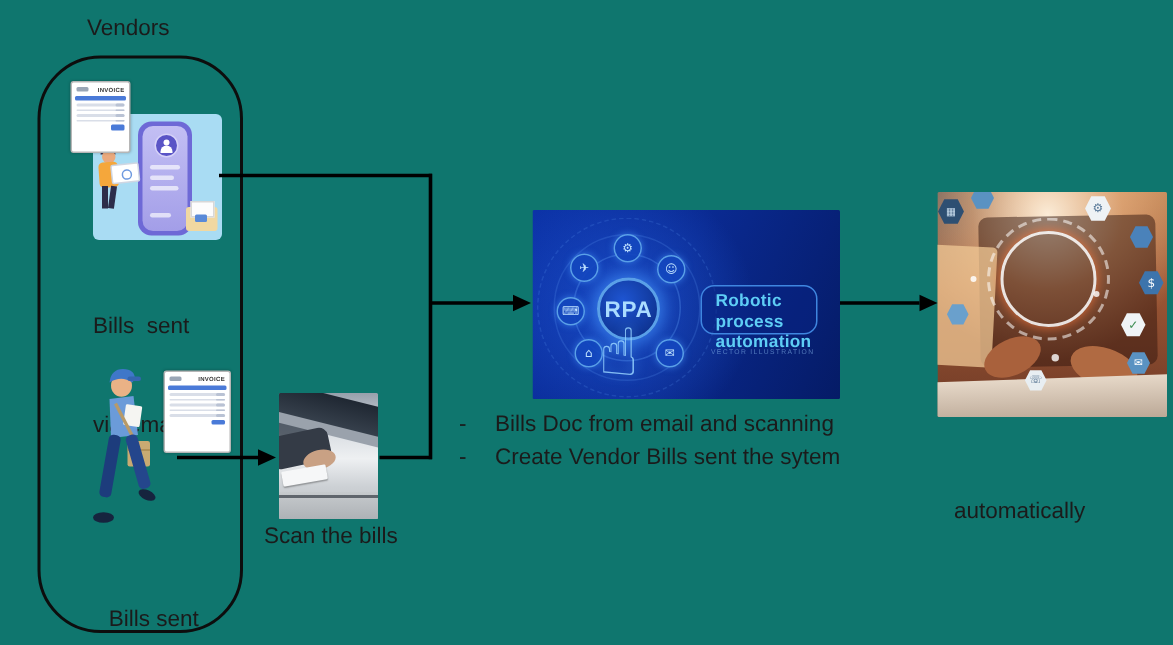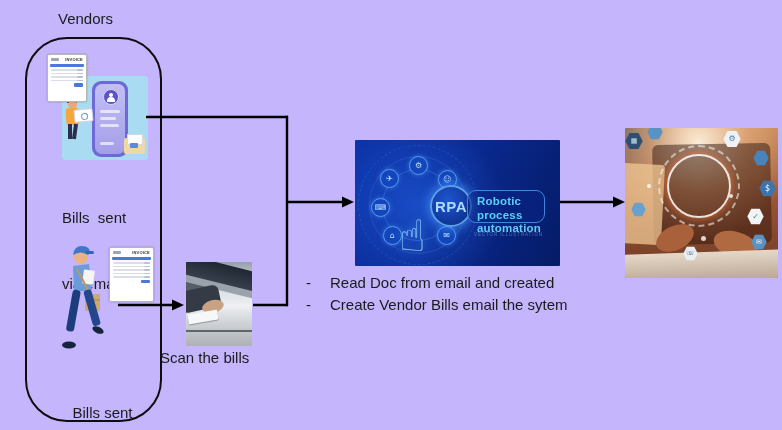--- a/index.html
+++ b/index.html
@@ -1,16 +1,16 @@
 <!DOCTYPE html>
 <html><head>
 <meta charset="utf-8">
 <style>
   html,body{margin:0;padding:0;background:#fff;}
-  .stage{position:relative;width:782px;height:430px;background:#c4b5fd;overflow:hidden;
+  .stage{position:relative;width:782px;height:430px;background:#0f766e;overflow:hidden;
          font-family:"Liberation Sans",sans-serif;color:#1b1b1b;}
   .abs{position:absolute;}
   .caption{font-size:15px;line-height:22px;color:#1b1b1b;white-space:pre-wrap;}
   
   .vendors-box{left:25px;top:37px;width:133px;height:381px;border:2.4px solid #0d0d0d;border-radius:42px;}
   
   .invoice-doc{background:#fff;border:1px solid #b6b6b6;border-radius:2px;box-shadow:0 0 2px rgba(0,0,0,.25);overflow:hidden;}
   .inv-head{display:flex;justify-content:space-between;align-items:center;padding:2px 3px 1px 3px;}
   .inv-title{font-size:4px;font-weight:bold;color:#333;letter-spacing:.2px;}
   .inv-logo{width:8px;height:2.5px;background:#9aa6b6;border-radius:1px;}
@@ -48,21 +48,21 @@
   .scan-base{left:0;bottom:0;width:66px;height:18px;background:linear-gradient(180deg,#c6cacd,#aeb2b6);}
   .scan-slot{left:0;bottom:14px;width:66px;height:2.5px;background:#5f656c;}
   
   .rpa-photo{left:355px;top:140px;width:205px;height:126px;overflow:hidden;border-radius:1px;
      background:radial-gradient(circle at 30% 52%,rgba(45,115,255,.45),rgba(0,0,0,0) 55%),
                 linear-gradient(115deg,#0c33a8 0%,#0a2a92 45%,#051b66 100%);}
   .ring{border-radius:50%;}
   .rpa-badge{left:43px;top:45px;width:38px;height:38px;border-radius:50%;
      background:radial-gradient(circle at 40% 35%,#1e55d2,#0a2a80);
      border:2px solid #5aa0e8;box-shadow:0 0 10px 3px rgba(70,150,255,.6);
-     display:flex;align-items:center;justify-content:center;margin-left:32px;}
+     display:flex;align-items:center;justify-content:center;}
   .rpa-badge span{font-size:15px;font-weight:bold;letter-spacing:.5px;color:#aadcff;}
   .node{width:17px;height:17px;border-radius:50%;background:rgba(20,70,190,.92);border:1px solid #5aa0e8;
      display:flex;align-items:center;justify-content:center;box-shadow:0 0 5px rgba(70,150,255,.6);}
   .node span{font-family:"DejaVu Sans",sans-serif;font-size:8px;line-height:1;color:#bfe2ff;}
   .rpa-label{left:112px;top:50px;width:78px;height:33px;border:1.5px solid #3f86e0;border-radius:9px;
      background:rgba(8,35,130,.55);padding:4px 0 0 9px;box-sizing:border-box;}
   .rpa-label div{font-size:11.5px;font-weight:bold;line-height:1.18;color:#5ecdf5;letter-spacing:.2px;}
   .rpa-watermark{left:119px;top:92px;font-size:4.5px;letter-spacing:.9px;color:rgba(140,190,240,.55);}
   .rpa-hand{left:44px;top:74px;font-family:"DejaVu Sans",sans-serif;font-size:44px;line-height:1;
      color:rgba(150,210,255,.85);text-shadow:0 0 8px rgba(80,170,255,.9);}
@@ -180,21 +180,21 @@
     <div class="abs scan-dark"></div>
     <div class="abs scan-lid"></div>
     <div class="abs scan-lid-under"></div>
     <div class="abs scan-arm"></div>
     <div class="abs scan-hand"></div>
     <div class="abs scan-paper"></div>
     <div class="abs scan-base"></div>
     <div class="abs scan-slot"></div>
   </div>
 
-  <div class="abs caption" style="left:160px;top:347px;">Scan the bills</div>
+  <div class="abs caption" style="left:176px;top:347px;">Scan the bills</div>
 
   <div class="abs rpa-photo" style="z-index:2;">
     <div class="abs ring" style="left:27px;top:29px;width:70px;height:70px;border:1.5px solid rgba(90,150,240,.35);"></div>
     <div class="abs ring" style="left:14px;top:16px;width:96px;height:96px;border:1px solid rgba(90,150,240,.22);"></div>
     <div class="abs ring" style="left:3px;top:5px;width:118px;height:118px;border:1px dashed rgba(90,150,240,.2);"></div>
     <div class="abs node" style="left:54px;top:16px;">
         <span>⚙</span>
       </div>
     <div class="abs node" style="left:25px;top:29px;">
         <span>✈</span>
@@ -218,25 +218,25 @@
       <div>Robotic process</div>
       <div>automation</div>
     </div>
     <div class="abs rpa-watermark">VECTOR ILLUSTRATION</div>
     <div class="abs rpa-hand">☝</div>
   </div>
 
   <div class="abs notes">
     <div class="note-row">
       <span class="note-dash">-</span>
-      <span>Read Doc from email and created</span>
+      <span>Bills Doc from email and scanning</span>
     </div>
     <div class="note-row">
       <span class="note-dash">-</span>
-      <span>Create Vendor Bills email the sytem</span>
+      <span>Create Vendor Bills sent the sytem</span>
     </div>
   </div>
 
   <div class="abs erp-photo" style="z-index:2;">
     <div class="abs erp-screen"></div>
     <div class="abs erp-panel"></div>
     <div class="abs erp-hand" style="left:30px;top:98px;width:40px;height:24px;transform:rotate(-25deg);"></div>
     <div class="abs erp-hand" style="left:88px;top:104px;width:46px;height:26px;background:#b06a42;transform:rotate(18deg);"></div>
     <div class="abs erp-base"></div>
     <div class="abs erp-ring-dashed"></div>
@@ -261,20 +261,21 @@
     <div class="abs hex" style="left:58px;top:118px;width:15px;height:15px;background:#e8eef2;">
         <span style="font-size:7px;color:#4a6a8a;">☏</span>
       </div>
     <div class="abs hex" style="left:6px;top:74px;width:15px;height:15px;background:#6aa0cc;"></div>
     <div class="abs" style="left:22px;top:56px;width:4px;height:4px;border-radius:50%;background:rgba(255,255,255,.85);"></div>
     <div class="abs" style="left:104px;top:66px;width:4px;height:4px;border-radius:50%;background:rgba(255,255,255,.8);"></div>
     <div class="abs" style="left:76px;top:108px;width:5px;height:5px;border-radius:50%;background:rgba(255,255,255,.8);"></div>
   </div>
 
   <div class="abs caption" style="left:636px;top:286px;">
+    <div>automatically</div>
   </div>
 
   <svg class="abs connector-svg" width="782" height="430" viewBox="0 0 782 430">
     <g stroke="#000" stroke-width="2.4" fill="none">
       <line x1="146" y1="117" x2="288" y2="117"></line>
       <line x1="287" y1="115.8" x2="287" y2="306.2"></line>
       <line x1="253" y1="305" x2="288" y2="305"></line>
       <line x1="287" y1="202" x2="343" y2="202"></line>
       <line x1="118" y1="305" x2="173" y2="305"></line>
       <line x1="560" y1="202" x2="613" y2="202"></line>

